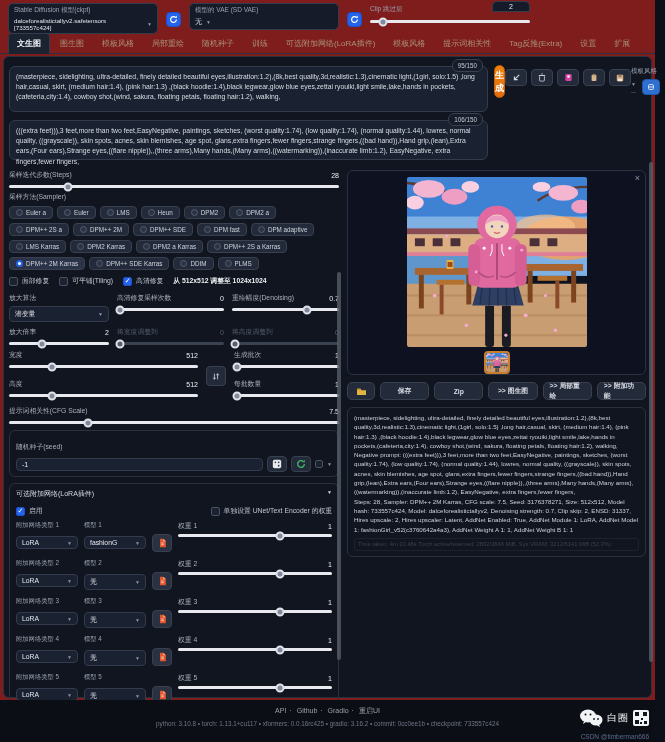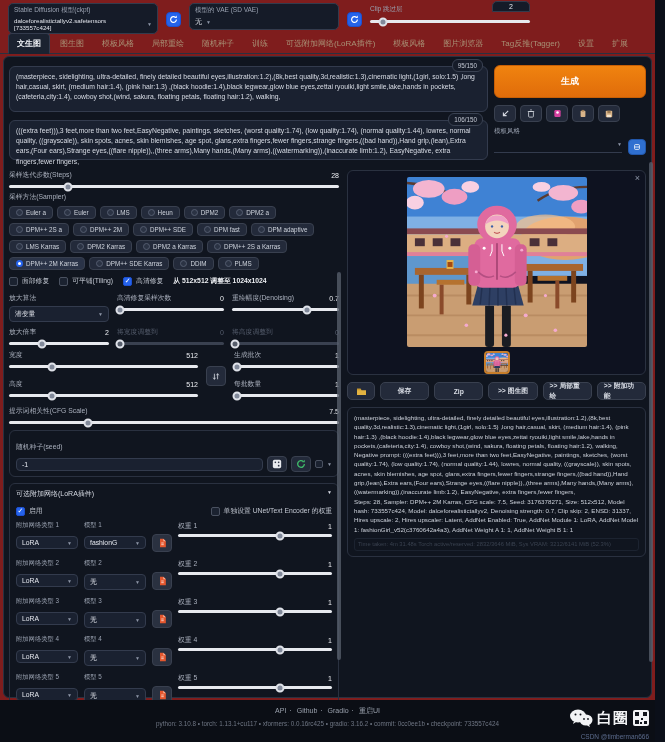--- a/index.html
+++ b/index.html
@@ -28,21 +28,21 @@
   .main{position:absolute;left:3px;right:3px;top:56px;bottom:44px;background:#10151f;border:1px solid #2a3140;
     border-radius:6px;padding:5px;}
   .toprow{display:flex;gap:6px;}
   .promptcol{flex:1;min-width:0;}
   .ta{position:relative;background:#1a2130;border:1px solid #333b4d;border-radius:6px;padding:5px 6px;
     font-size:6.8px;line-height:1.5;color:#d8dce5;}
   .ta.p1{height:46px;margin-top:4px;}
   .ta.p2{height:40px;margin-top:8px;}
   .counter{position:absolute;right:4px;top:-8px;background:#161c29;border:1px solid #3a4252;border-radius:6px;
     font-size:6.3px;color:#c3c8d3;padding:1px 5px;}
-  .gencol{width:152px;flex:none;display:flex;flex-direction:column;}
+  .gencol{width:152px;flex:none;display:flex;flex-direction:row;}
   .genbtn{height:33px;border-radius:6px;border:1px solid #c75f06;background:linear-gradient(180deg,#f0830f,#e06c0a);
     color:#fff;font-size:9px;font-weight:bold;display:flex;align-items:center;justify-content:center;cursor:pointer;margin-top:3px;}
   .toolrow{display:flex;gap:4px;margin-top:7px;}
   .toolbtn{width:22px;height:17px;background:#232a3a;border:1px solid #39404f;border-radius:4px;
     display:flex;align-items:center;justify-content:center;cursor:pointer;}
   .stylerow{margin-top:5px;font-size:6.5px;color:#9aa2b1;}
   .styledd{display:flex;align-items:center;justify-content:space-between;margin-top:3px;}
   .applybtn{width:18px;height:16px;background:#2f6fd0;border:1px solid #2257ab;border-radius:4px;
     display:flex;align-items:center;justify-content:center;cursor:pointer;}
   
@@ -100,21 +100,21 @@
   .gbtn.small{flex:0 0 28px;}
   .infobox{border:1px solid #2a3140;border-radius:6px;padding:5px 6px;margin-top:7px;font-size:6.2px;
     line-height:1.5;color:#ccd1da;}
   .perf{margin-top:4px;color:#39414f;font-size:5.8px;border:1px solid #1c2330;border-radius:3px;padding:1px 3px;}
   
   .footer{position:absolute;left:0;right:0;bottom:0;height:42px;background:#0b0e15;text-align:center;padding-top:6px;}
   .flinks{font-size:7px;color:#9aa1ad;}
   .flinks span{margin:0 3px;cursor:pointer;}
   .fver{font-size:6.3px;color:#6f7684;margin-top:4px;}
   .wmark{position:absolute;right:6px;bottom:14px;display:flex;align-items:center;gap:4px;}
-  .brandtxt{color:#f2f3f5;font-size:15px;font-weight:bold;letter-spacing:1px;}
+  .brandtxt{color:#f2f3f5;font-size:10px;font-weight:normal;letter-spacing:1px;}
   .csdn{position:absolute;right:6px;bottom:2px;font-size:6.5px;color:#5b6b8c;}
   .vscroll{position:absolute;width:4px;border-radius:2px;background:#59616f;}
 </style>
 </head>
 <body>
 
 <div class="page">
 
   <svg width="0" height="0" style="position:absolute">
     <defs>
@@ -235,22 +235,22 @@
 
   <div class="tabs">
     <div class="tab active">文生图</div>
     <div class="tab">图生图</div>
     <div class="tab">模板风格</div>
     <div class="tab">局部重绘</div>
     <div class="tab">随机种子</div>
     <div class="tab">训练</div>
     <div class="tab">可选附加网络(LoRA插件)</div>
     <div class="tab">模板风格</div>
-    <div class="tab">图片浏览器</div>
-    <div class="tab">Tag反推(Tagger)</div>
+    <div class="tab">提示词相关性</div>
+    <div class="tab">Tag反推(Extra)</div>
     <div class="tab">设置</div>
     <div class="tab">扩展</div>
   </div>
 
   <div class="main">
 
     <div class="toprow">
       <div class="promptcol">
         <div class="ta p1">
           <div class="counter">95/150</div>

